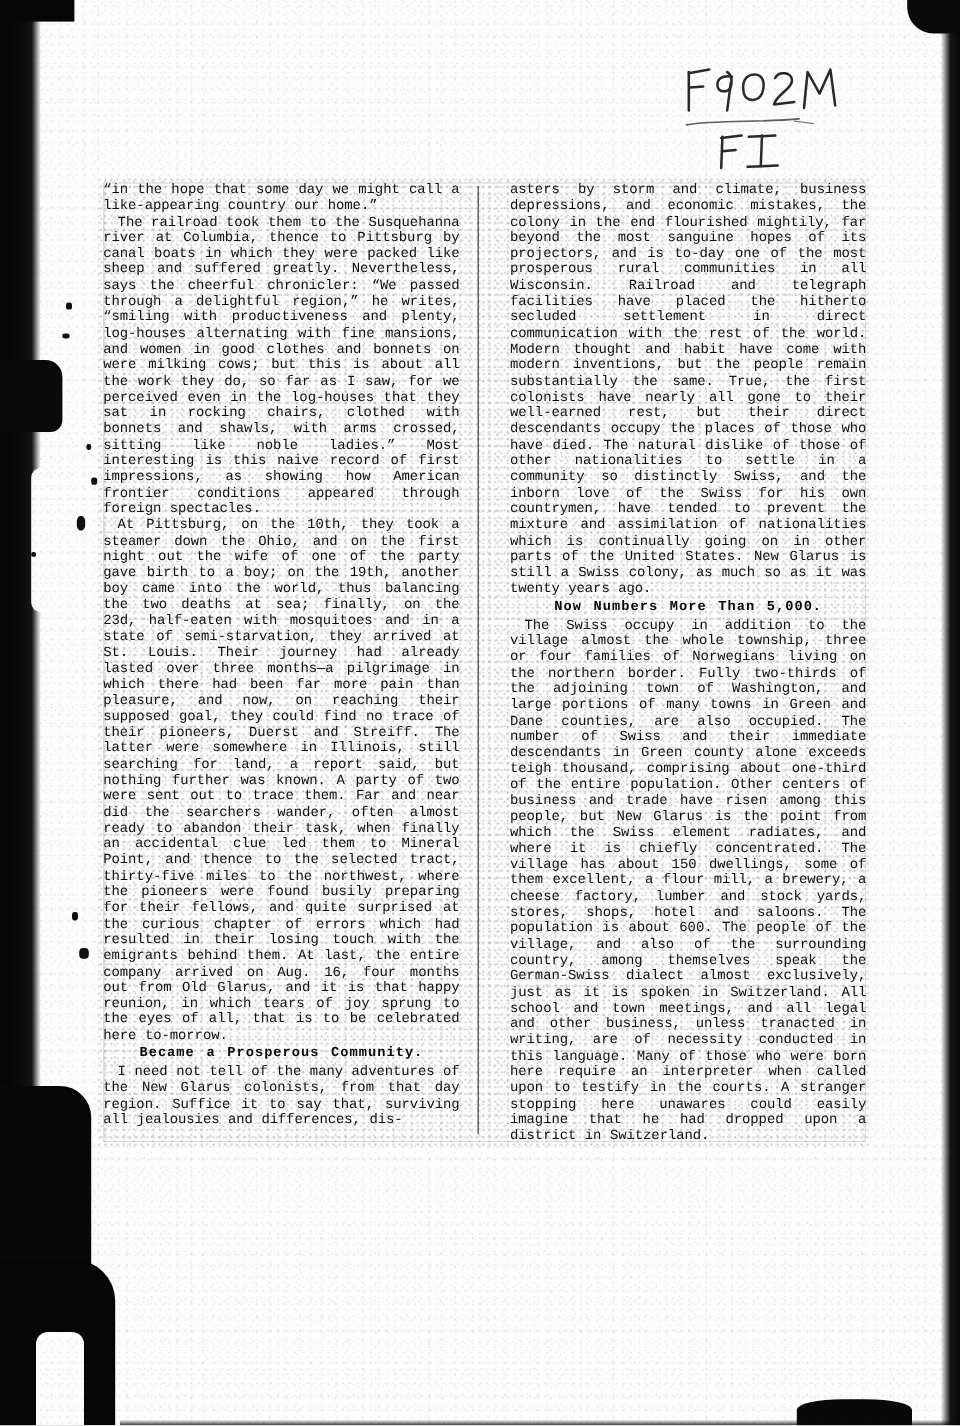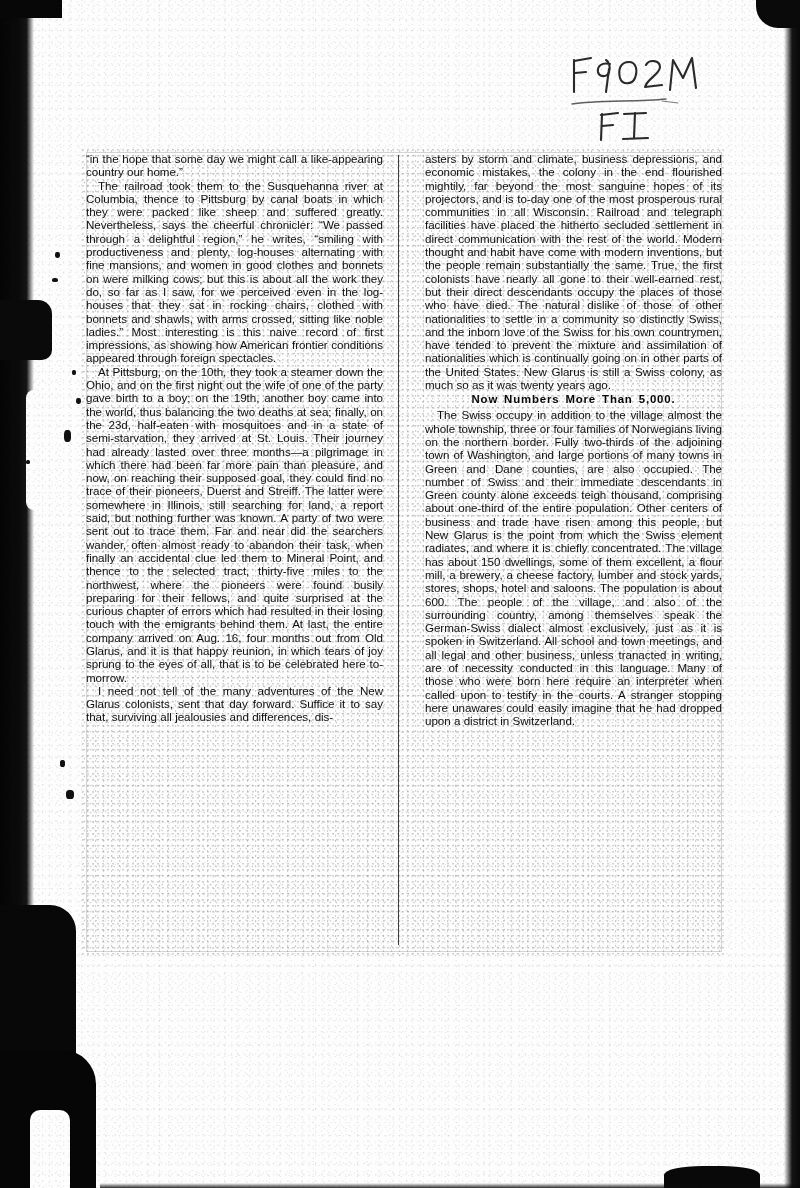--- a/index.html
+++ b/index.html
@@ -7,21 +7,21 @@
     margin: 0;
     padding: 0;
     background: #ffffff;
   }
   #page {
     position: relative;
     width: 800px;
     height: 1188px;
     background: #fdfdfd;
     overflow: hidden;
-    font-family: Liberation Sans, sans-serif;
+    font-family: Liberation Mono, monospace;
   }
 
   
   .edge {
     position: absolute;
     background: #070707;
     pointer-events: none;
   }
   #edge-left-main {
     left: 0; top: 0; width: 34px; height: 1188px;
@@ -227,21 +227,22 @@
       <path d="M57 87 L82 86"></path>
     </svg>
   </div>
 
   <div id="clipping">
 
     <div class="column" id="col-left">
       <p class="para noindent">“in the hope that some day we might call a like-appearing country our home.”</p>
       <p class="para">The railroad took them to the Susquehanna river at Columbia, thence to Pittsburg by canal boats in which they were packed like sheep and suffered greatly. Nevertheless, says the cheerful chronicler: “We passed through a delightful region,” he writes, “smiling with productiveness and plenty, log-houses alternating with fine mansions, and women in good clothes and bonnets on were milking cows; but this is about all the work they do, so far as I saw, for we perceived even in the log-houses that they sat in rocking chairs, clothed with bonnets and shawls, with arms crossed, sitting like noble ladies.” Most interesting is this naive record of first impressions, as showing how American frontier conditions appeared through foreign spectacles.</p>
       <p class="para">At Pittsburg, on the 10th, they took a steamer down the Ohio, and on the first night out the wife of one of the party gave birth to a boy; on the 19th, another boy came into the world, thus balancing the two deaths at sea; finally, on the 23d, half-eaten with mosquitoes and in a state of semi-starvation, they arrived at St. Louis. Their journey had already lasted over three months—a pilgrimage in which there had been far more pain than pleasure, and now, on reaching their supposed goal, they could find no trace of their pioneers, Duerst and Streiff. The latter were somewhere in Illinois, still searching for land, a report said, but nothing further was known. A party of two were sent out to trace them. Far and near did the searchers wander, often almost ready to abandon their task, when finally an accidental clue led them to Mineral Point, and thence to the selected tract, thirty-five miles to the northwest, where the pioneers were found busily preparing for their fellows, and quite surprised at the curious chapter of errors which had resulted in their losing touch with the emigrants behind them. At last, the entire company arrived on Aug. 16, four months out from Old Glarus, and it is that happy reunion, in which tears of joy sprung to the eyes of all, that is to be celebrated here to-morrow.</p>
-      <p class="para">I need not tell of the many adventures of the New Glarus colonists, sent that day forward. Suffice it to say that, surviving all jealousies and differences, dis-</p>
+      <div class="subhead">Became a Prosperous Community.</div>
+      <p class="para">I need not tell of the many adventures of the New Glarus colonists, from that day region. Suffice it to say that, surviving all jealousies and differences, dis-</p>
     </div>
 
     <div id="col-rule"></div>
 
     <div class="column" id="col-right">
       <p class="para noindent">asters by storm and climate, business depressions, and economic mistakes, the colony in the end flourished mightily, far beyond the most sanguine hopes of its projectors, and is to-day one of the most prosperous rural communities in all Wisconsin. Railroad and telegraph facilities have placed the hitherto secluded settlement in direct communication with the rest of the world. Modern thought and habit have come with modern inventions, but the people remain substantially the same. True, the first colonists have nearly all gone to their well-earned rest, but their direct descendants occupy the places of those who have died. The natural dislike of those of other nationalities to settle in a community so distinctly Swiss, and the inborn love of the Swiss for his own countrymen, have tended to prevent the mixture and assimilation of nationalities which is continually going on in other parts of the United States. New Glarus is still a Swiss colony, as much so as it was twenty years ago.</p>
       <div class="subhead">Now Numbers More Than 5,000.</div>
       <p class="para">The Swiss occupy in addition to the village almost the whole township, three or four families of Norwegians living on the northern border. Fully two-thirds of the adjoining town of Washington, and large portions of many towns in Green and Dane counties, are also occupied. The number of Swiss and their immediate descendants in Green county alone exceeds teigh thousand, comprising about one-third of the entire population. Other centers of business and trade have risen among this people, but New Glarus is the point from which the Swiss element radiates, and where it is chiefly concentrated. The village has about 150 dwellings, some of them excellent, a flour mill, a brewery, a cheese factory, lumber and stock yards, stores, shops, hotel and saloons. The population is about 600. The people of the village, and also of the surrounding country, among themselves speak the German-Swiss dialect almost exclusively, just as it is spoken in Switzerland. All school and town meetings, and all legal and other business, unless tranacted in writing, are of necessity conducted in this language. Many of those who were born here require an interpreter when called upon to testify in the courts. A stranger stopping here unawares could easily imagine that he had dropped upon a district in Switzerland.</p>
     </div>
 

